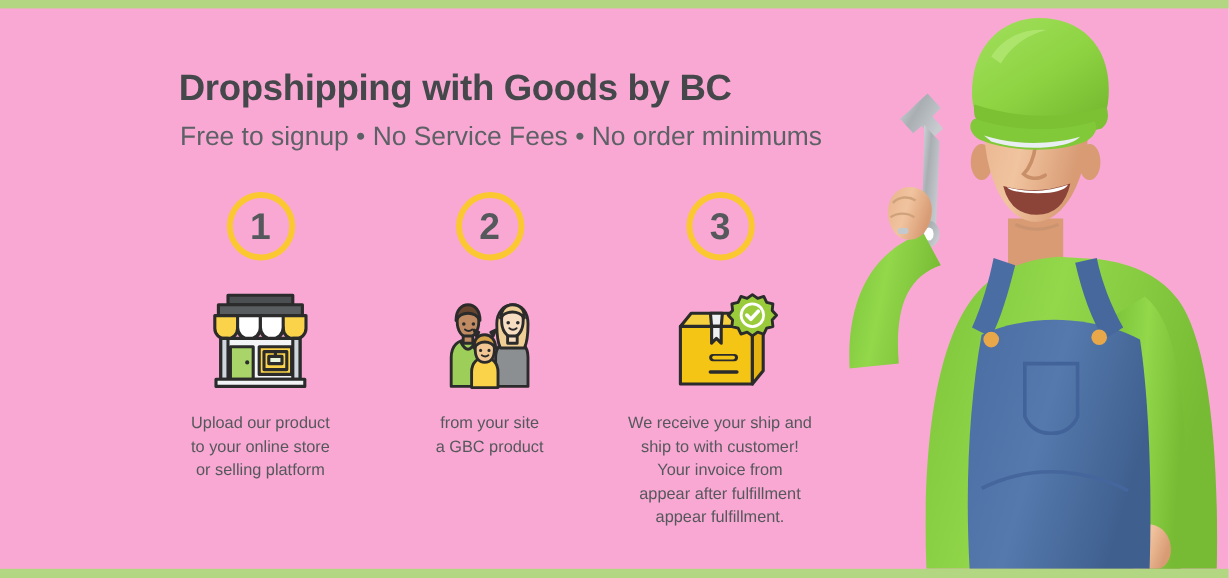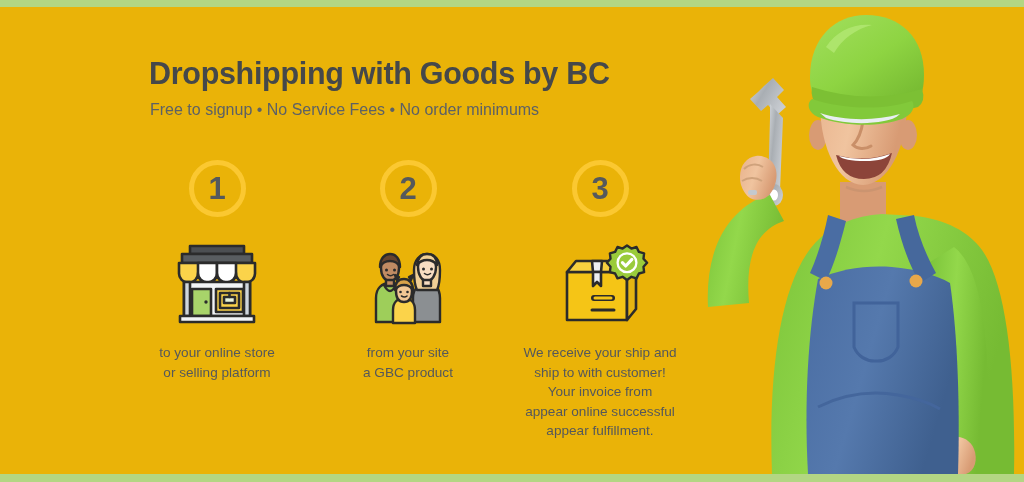--- a/index.html
+++ b/index.html
@@ -11,21 +11,21 @@
     height: 482px;
     background: #ffffff;
     font-family: "Liberation Sans", sans-serif;
     overflow: hidden;
     position: relative;
   }
   #banner {
     position: relative;
     width: 1024px;
     height: 482px;
-    background: #eab308;
+    background: #f9a8d4;
     overflow: hidden;
   }
   
   .edge-bar {
     position: absolute;
     left: 0;
     width: 1024px;
     background: #b3d683;
   }
   #top-bar { top: 0; height: 7px; }
@@ -39,21 +39,21 @@
     font-size: 30.5px;
     font-weight: bold;
     color: #45484a;
     letter-spacing: -0.3px;
     white-space: nowrap;
   }
   #subheadline {
     position: absolute;
     left: 150px;
     top: 101px;
-    font-size: 16px;
+    font-size: 22px;
     font-weight: normal;
     color: #5d6165;
     white-space: nowrap;
   }
 
   
   #steps {
     position: absolute;
     left: 140px;
     top: 155px;
@@ -155,20 +155,21 @@
             <rect x="53" y="53" width="19" height="15" fill="#fbd34a"></rect>
             <path d="M57 57 h11 v6 h-11 z" fill="#e9f4da"></path>
             <path d="M62.5 53 v4"></path>
 
             <rect x="13" y="76" width="74" height="6" fill="#f2f4f6"></rect>
           </g>
           <circle cx="39" cy="62" r="1.7" fill="#2b2b2b"></circle>
         </svg>
       </div>
       <div class="step-caption">
+        <div>Upload our product</div>
         <div>to your online store</div>
         <div>or selling platform</div>
       </div>
     </div>
 
     <div class="step s2">
       <div class="step-badge">
         <span class="step-num">2</span>
       </div>
       <div class="step-icon">
@@ -254,21 +255,21 @@
             <path d="M0 -16.5 l4.4 3.1 l5.1 -1.6 l2.4 4.9 l5.2 1.4 l-0.6 5.4 l3.6 4 l-3.6 4 l0.6 5.4 l-5.2 1.4 l-2.4 4.9 l-5.1 -1.6 l-4.4 3.1 l-4.4 -3.1 l-5.1 1.6 l-2.4 -4.9 l-5.2 -1.4 l0.6 -5.4 l-3.6 -4 l3.6 -4 l-0.6 -5.4 l5.2 -1.4 l2.4 -4.9 l5.1 1.6 z" fill="#9acb3b" stroke="#2b2b2b" stroke-width="2.4" stroke-linejoin="round"></path>
             <circle cx="0" cy="0.7" r="9.4" fill="none" stroke="#ffffff" stroke-width="2.3"></circle>
             <path d="M-4.6 0.6 l3.3 3.4 l6.2 -6.6" fill="none" stroke="#ffffff" stroke-width="3.1" stroke-linecap="round" stroke-linejoin="round"></path>
           </g>
         </svg>
       </div>
       <div class="step-caption">
         <div>We receive your ship and</div>
         <div>ship to with customer!</div>
         <div>Your invoice from</div>
-        <div>appear online successful</div>
+        <div>appear after fulfillment</div>
         <div>appear fulfillment.</div>
       </div>
     </div>
 
   </div>
 
   <div id="photo">
     <svg width="324" height="467" viewBox="0 0 324 467">
       <defs>
         <linearGradient id="shirtG" x1="0" y1="0" x2="1" y2="0.3">

